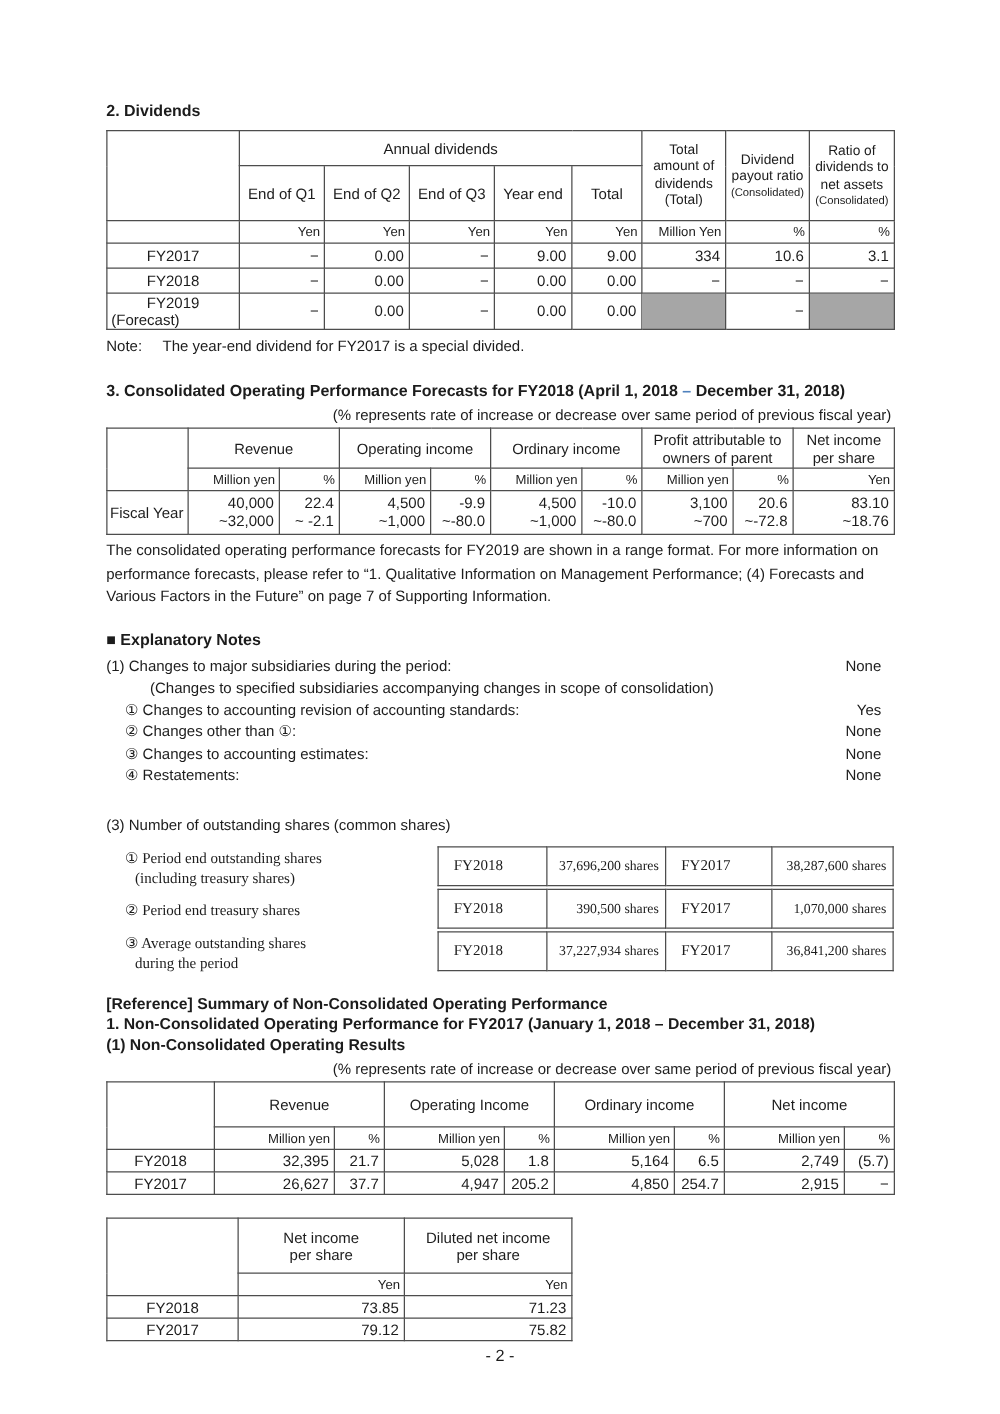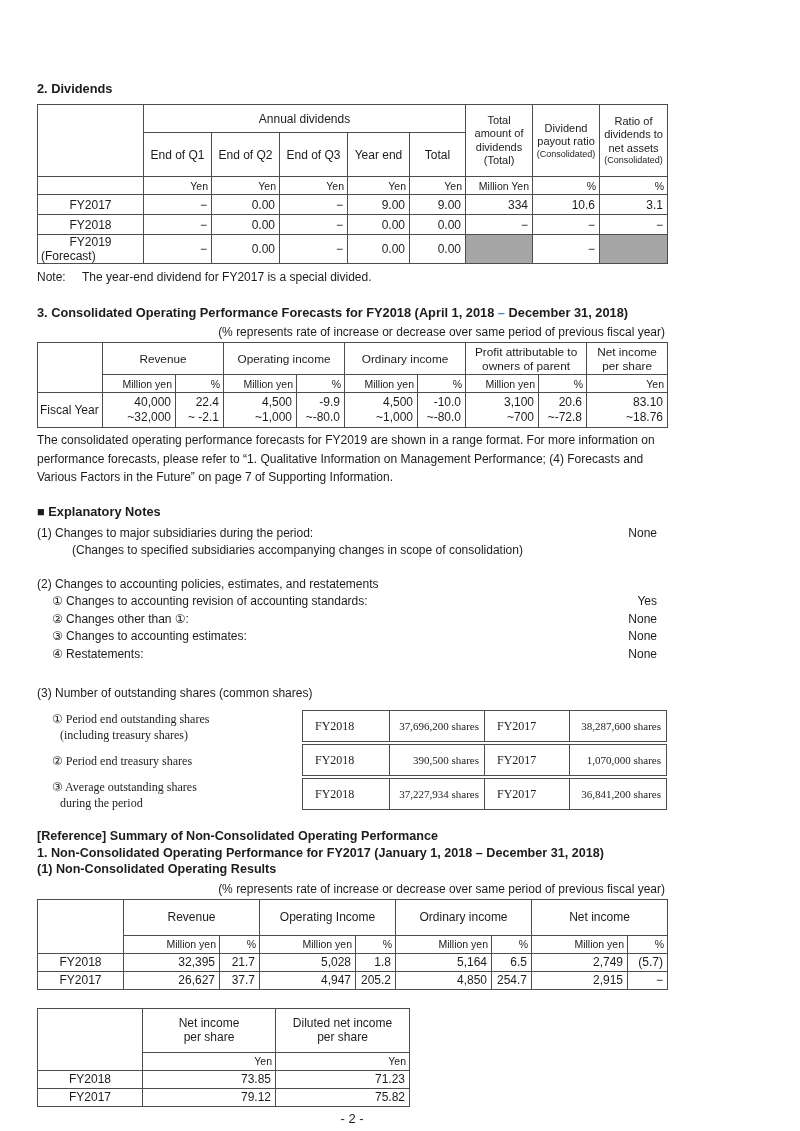--- a/index.html
+++ b/index.html
@@ -2,21 +2,21 @@
 <html><head>
 <meta charset="utf-8">
 <style>
   html,body { margin:0; padding:0; }
   body {
     width:800px; height:1131px; background:#ffffff;
     font-family:"Liberation Sans","DejaVu Sans",sans-serif;
     font-size:12px; color:#1c1c1c;
     overflow:hidden;
   }
-  .page { padding:81px 85px 0 37px; width:630px; }
+  .page { padding:81px 85px 0 85px; width:630px; }
   .sec-title { font-weight:bold; font-size:12.8px; line-height:16px; }
   .mt { margin-top:20px; }
 
   table { border-collapse:collapse; table-layout:fixed; width:630px; }
   td { border:1px solid #4d4d4d; padding:0 4px; overflow:hidden; vertical-align:middle; }
   .num { text-align:right; }
   .ctr { text-align:center; }
   .unit { font-size:10.5px; text-align:right; padding:1px 3px; }
   .gray { background:#a6a6a6; }
   .hdr-sm { font-size:11px; text-align:center; line-height:13.5px; padding:2px 2px; }
@@ -249,21 +249,20 @@
   <div class="footnote">The consolidated operating performance forecasts for FY2019 are shown in a range format. For more information on performance forecasts, please refer to “1. Qualitative Information on Management Performance; (4) Forecasts and Various Factors in the Future” on page 7 of Supporting Information.</div>
 
   <div class="exp-title">■ Explanatory Notes</div>
 
   <div class="kv" style="margin-top:5px;">
     <span>(1) Changes to major subsidiaries during the period:</span>
     <span class="val">None</span>
   </div>
   <div class="ind2" style="line-height:17.5px;">(Changes to specified subsidiaries accompanying changes in scope of consolidation)</div>
 
-  <div class="mt16" style="line-height:17.5px;">(2) Changes to accounting policies, estimates, and restatements</div>
   <div class="kv ind1">
     <span>① Changes to accounting revision of accounting standards:</span>
     <span class="val">Yes</span>
   </div>
   <div class="kv ind1">
     <span>② Changes other than ①:</span>
     <span class="val">None</span>
   </div>
   <div class="kv ind1">
     <span>③ Changes to accounting estimates:</span>

